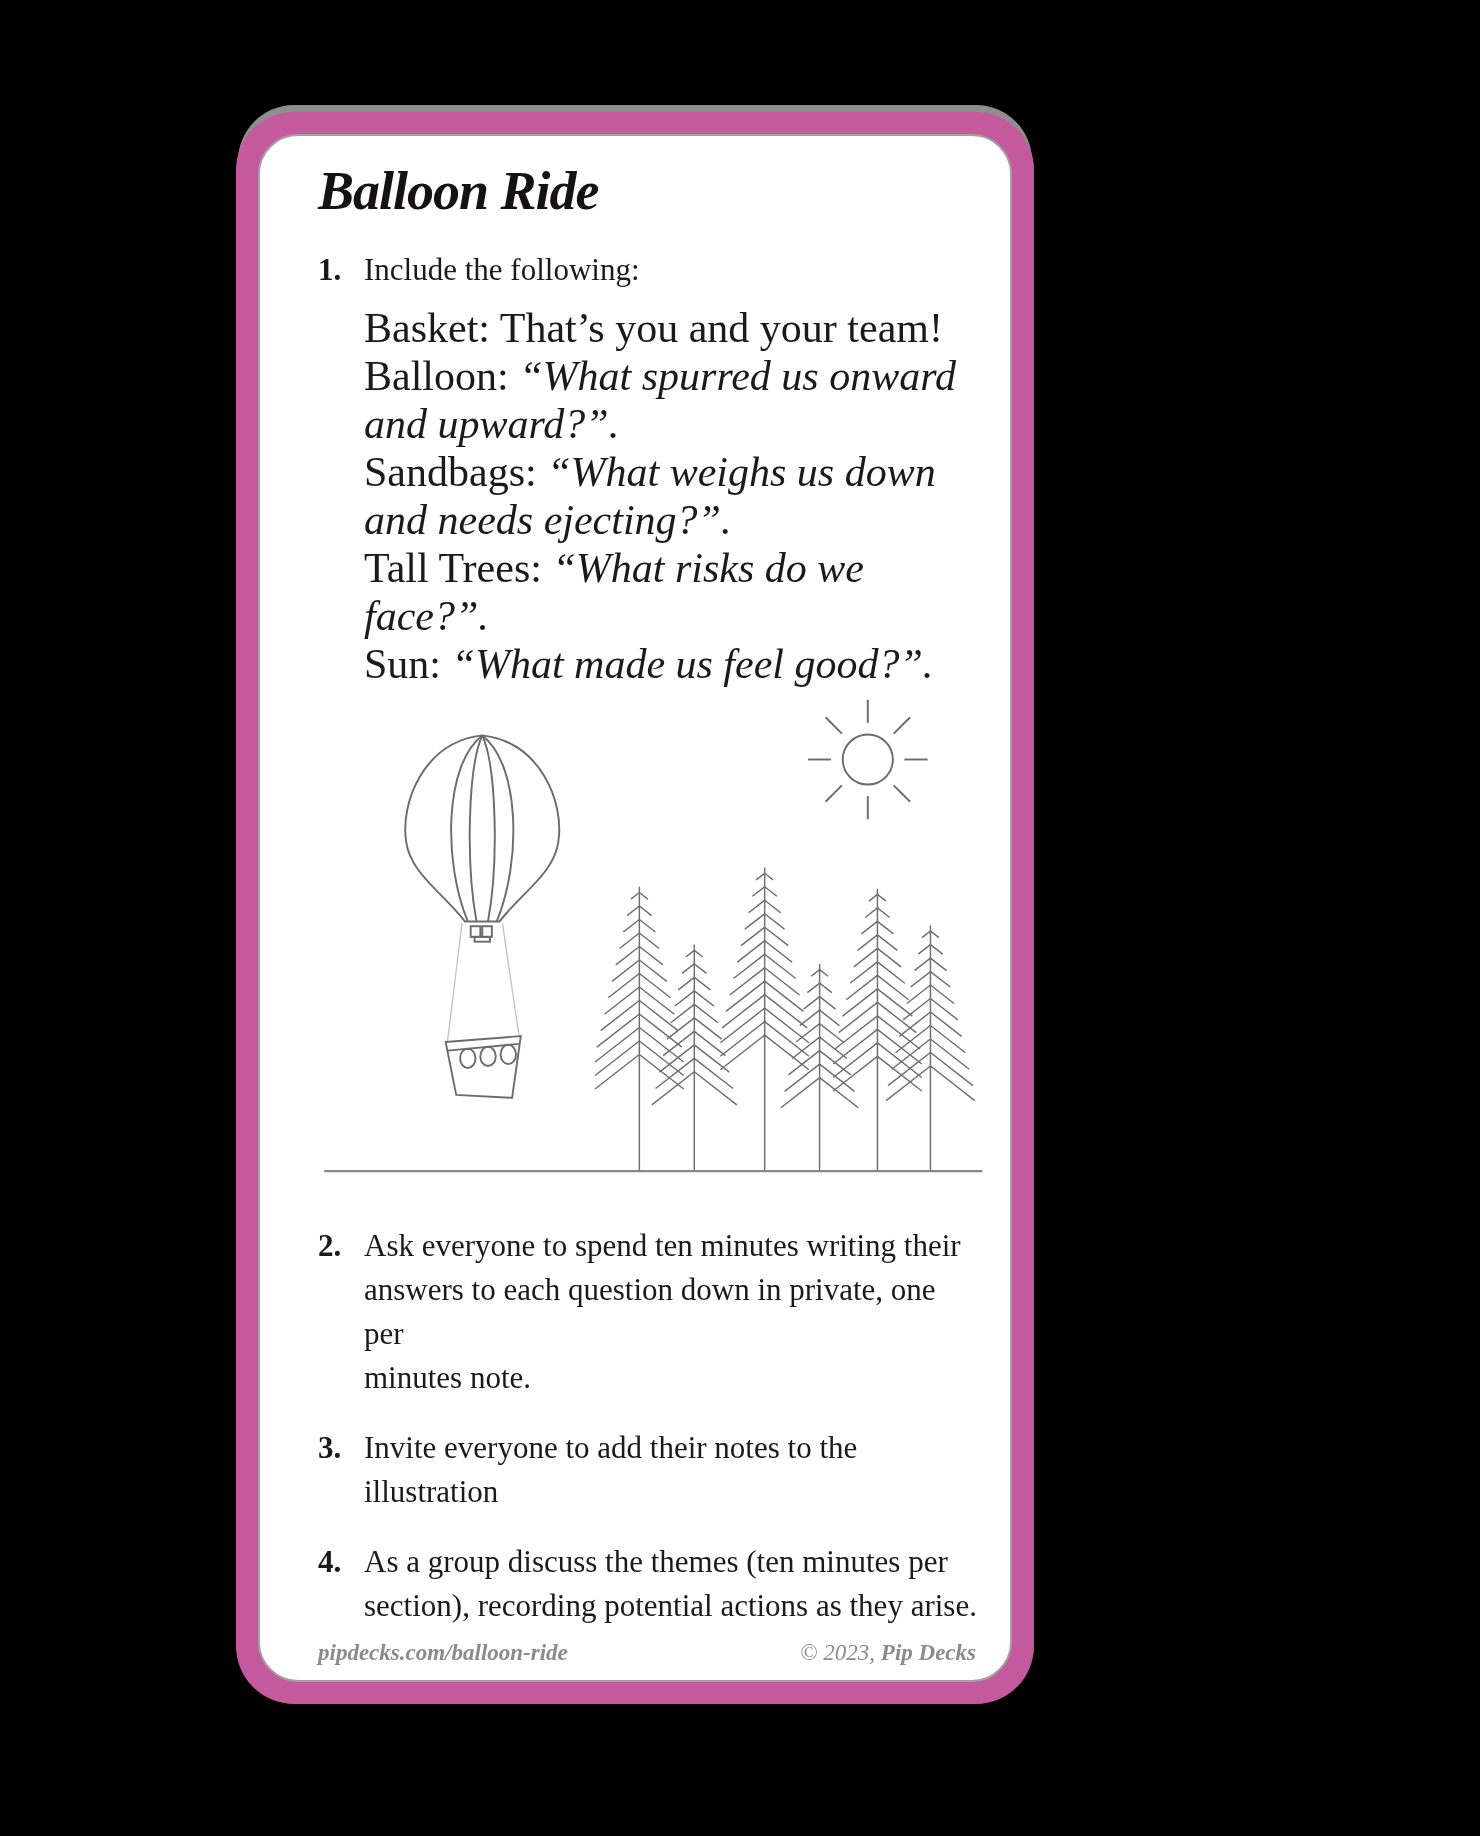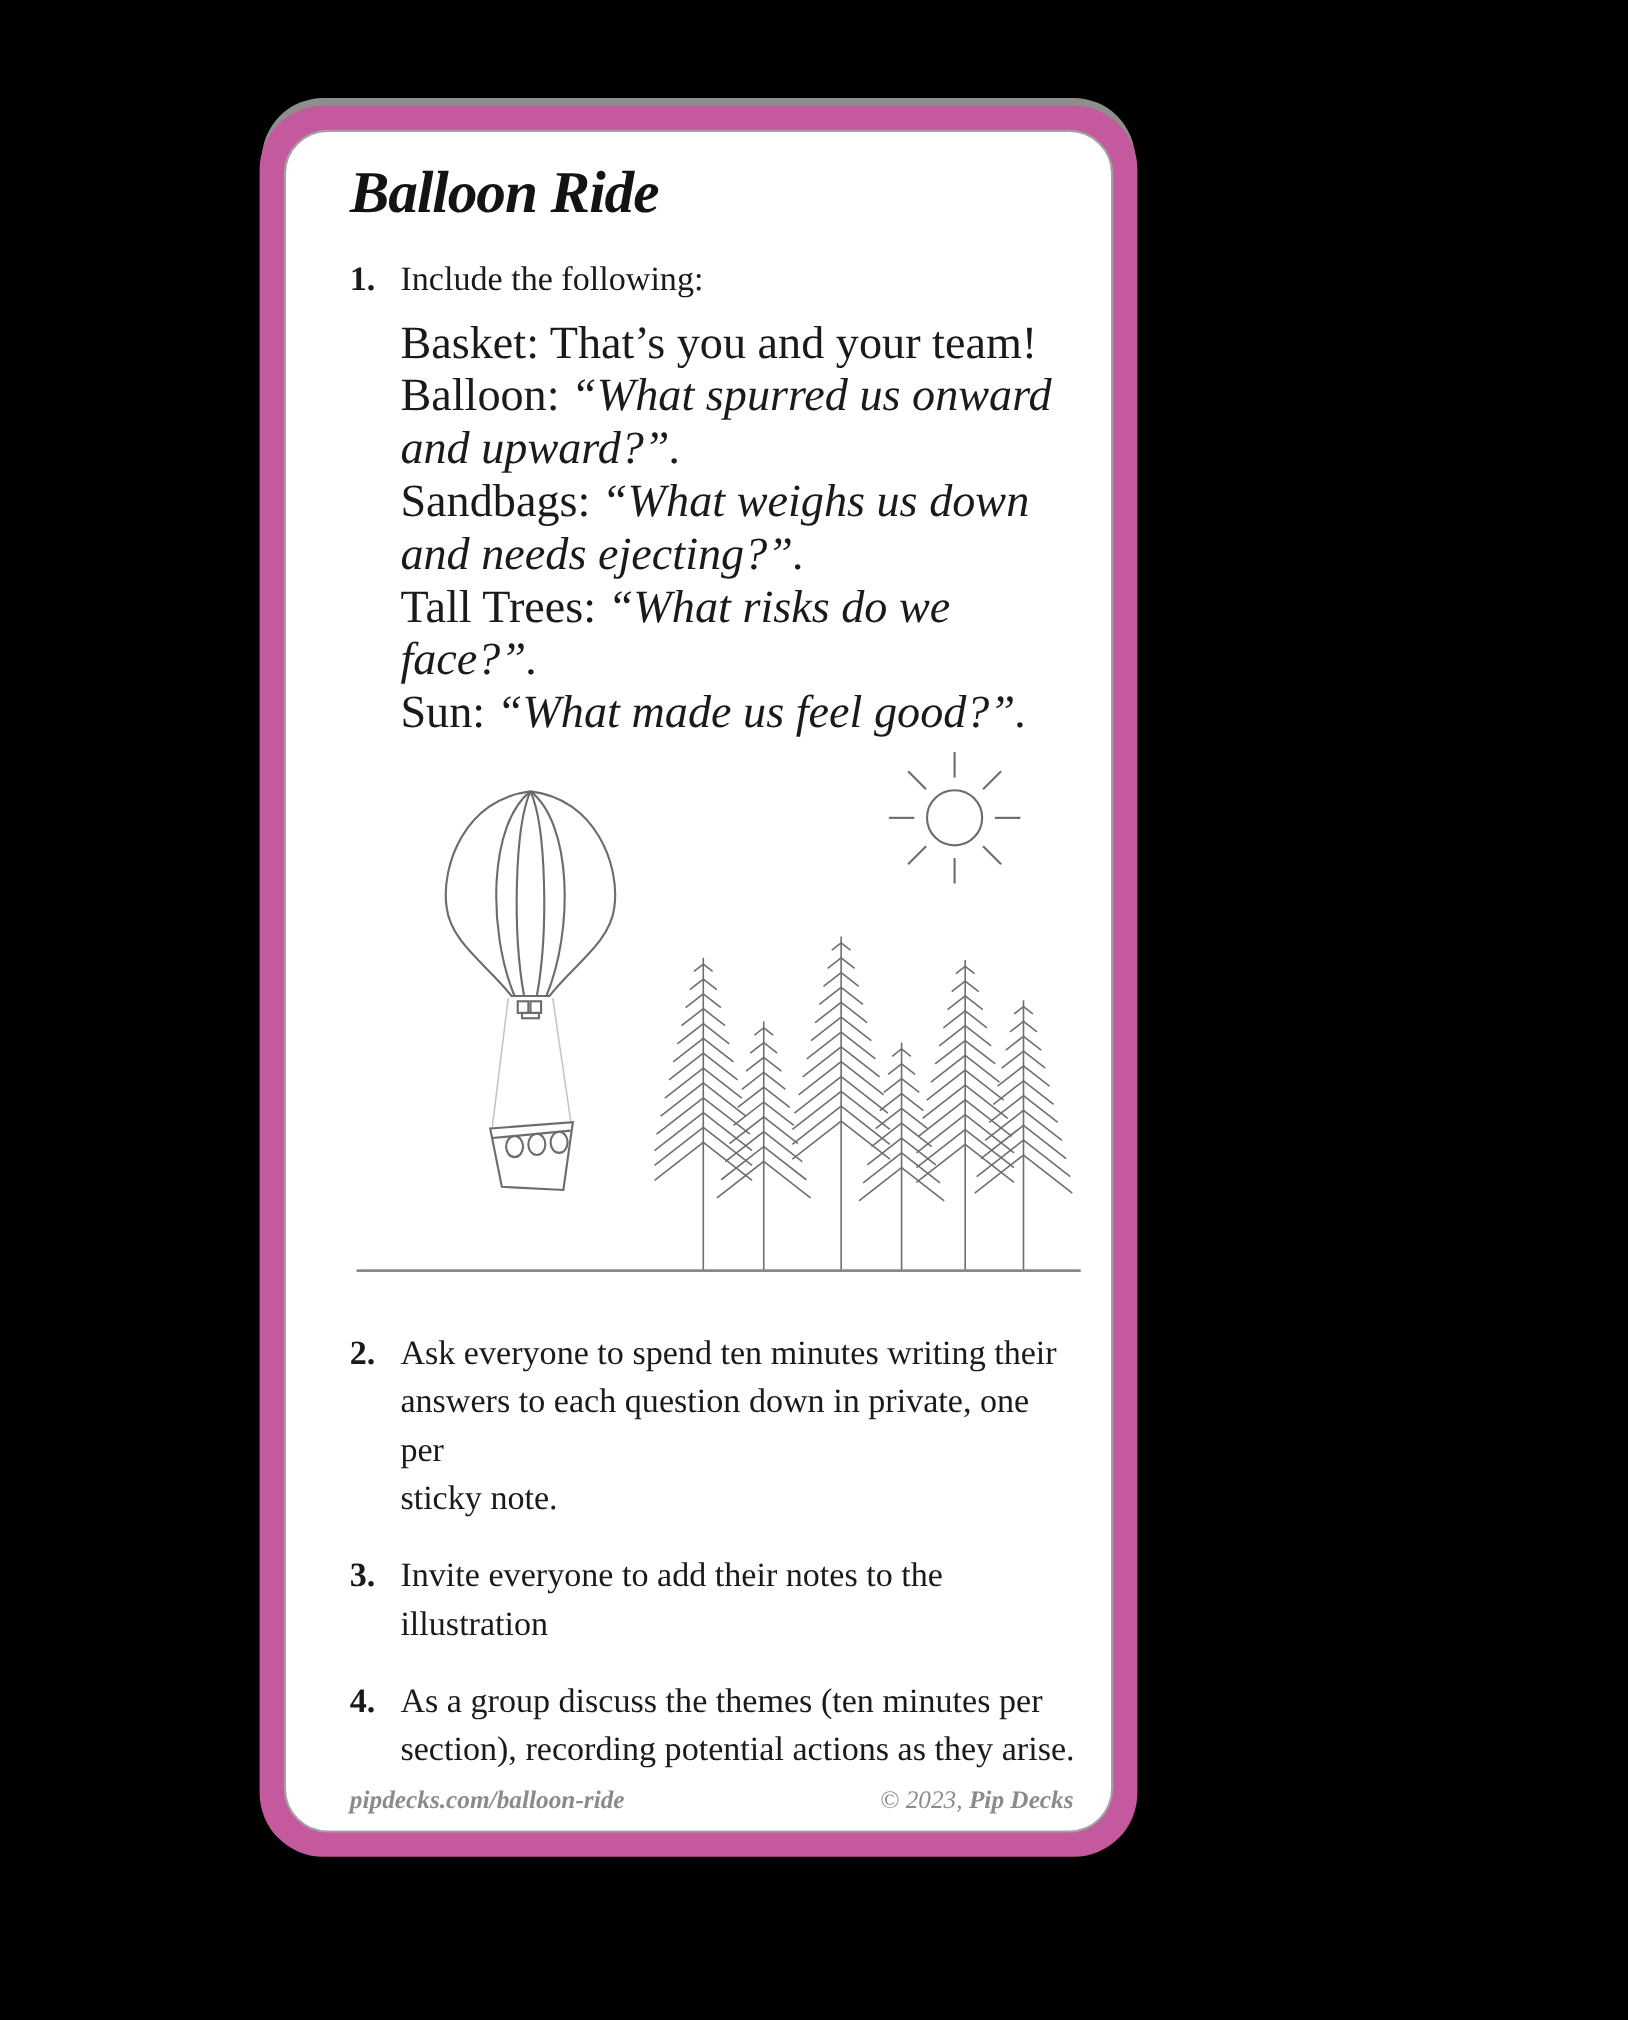--- a/index.html
+++ b/index.html
@@ -4,21 +4,21 @@
 <style>
   html,body{margin:0;padding:0;}
   body{
     position:relative;
     width:1480px;height:1836px;
     background:#000;
     font-family:"Liberation Serif", serif;
     overflow:hidden;
   }
   .card{
-    position:absolute;left:236px;top:96px;width:798px;height:1592px;
+    position:absolute;left:236px;top:112px;width:798px;height:1592px;
     background:#c4599d;border-radius:58px;
     box-shadow:0 -9px 0 -2px #8e8e8e;
   }
   .card-inner{
     position:absolute;left:22px;top:22px;right:22px;bottom:22px;
     background:#ffffff;border:2px solid #a5a1a2;border-radius:40px;
     overflow:hidden;
   }
   .content{
     position:absolute;left:0;top:0;right:0;bottom:0;
@@ -278,21 +278,21 @@
           </g>
 
         <line x1="23" y1="497" x2="706" y2="497" stroke="#8b8788" stroke-width="2.5"></line>
       </svg>
 
       <div class="step step-2">
         <span class="num">2.</span>
         <span class="body">
           <div>Ask everyone to spend ten minutes writing their</div>
           <div>answers to each question down in private, one per</div>
-          <div>sticky note.</div>
+          <div>minutes note.</div>
         </span>
       </div>
 
       <div class="step step-3">
         <span class="num">3.</span>
         <span class="body">
           <div>Invite everyone to add their notes to the illustration</div>
         </span>
       </div>
 

